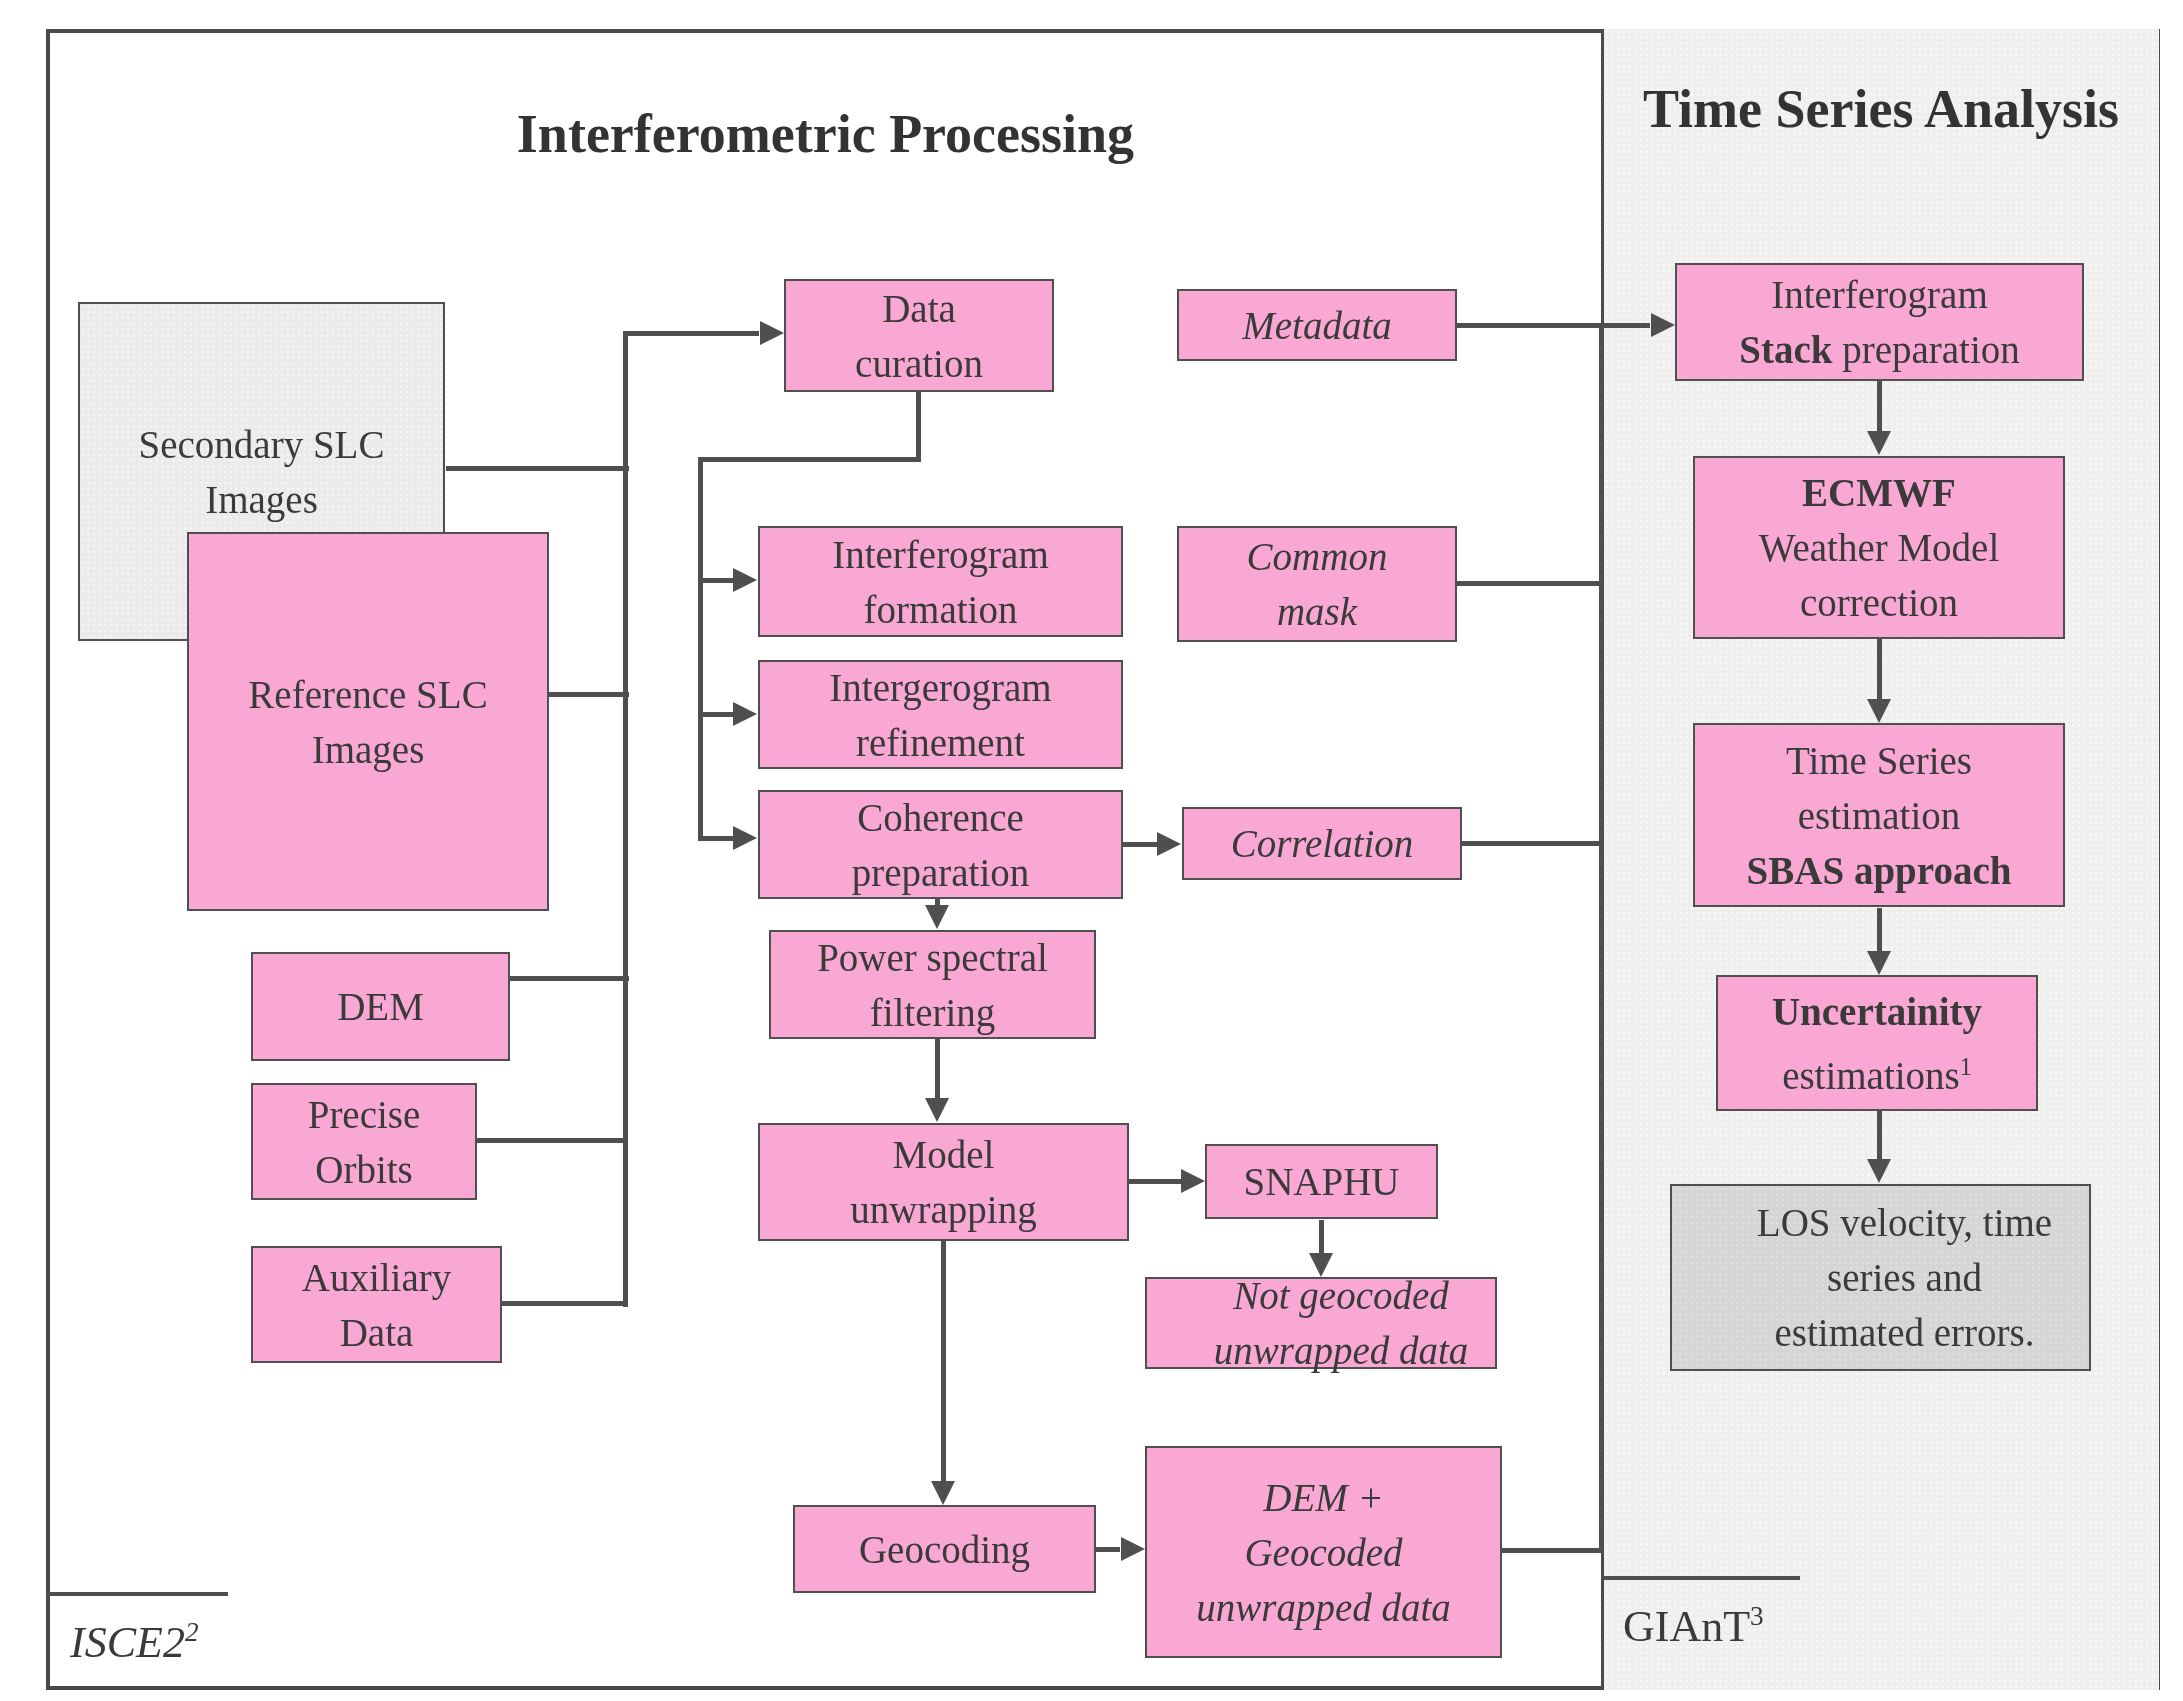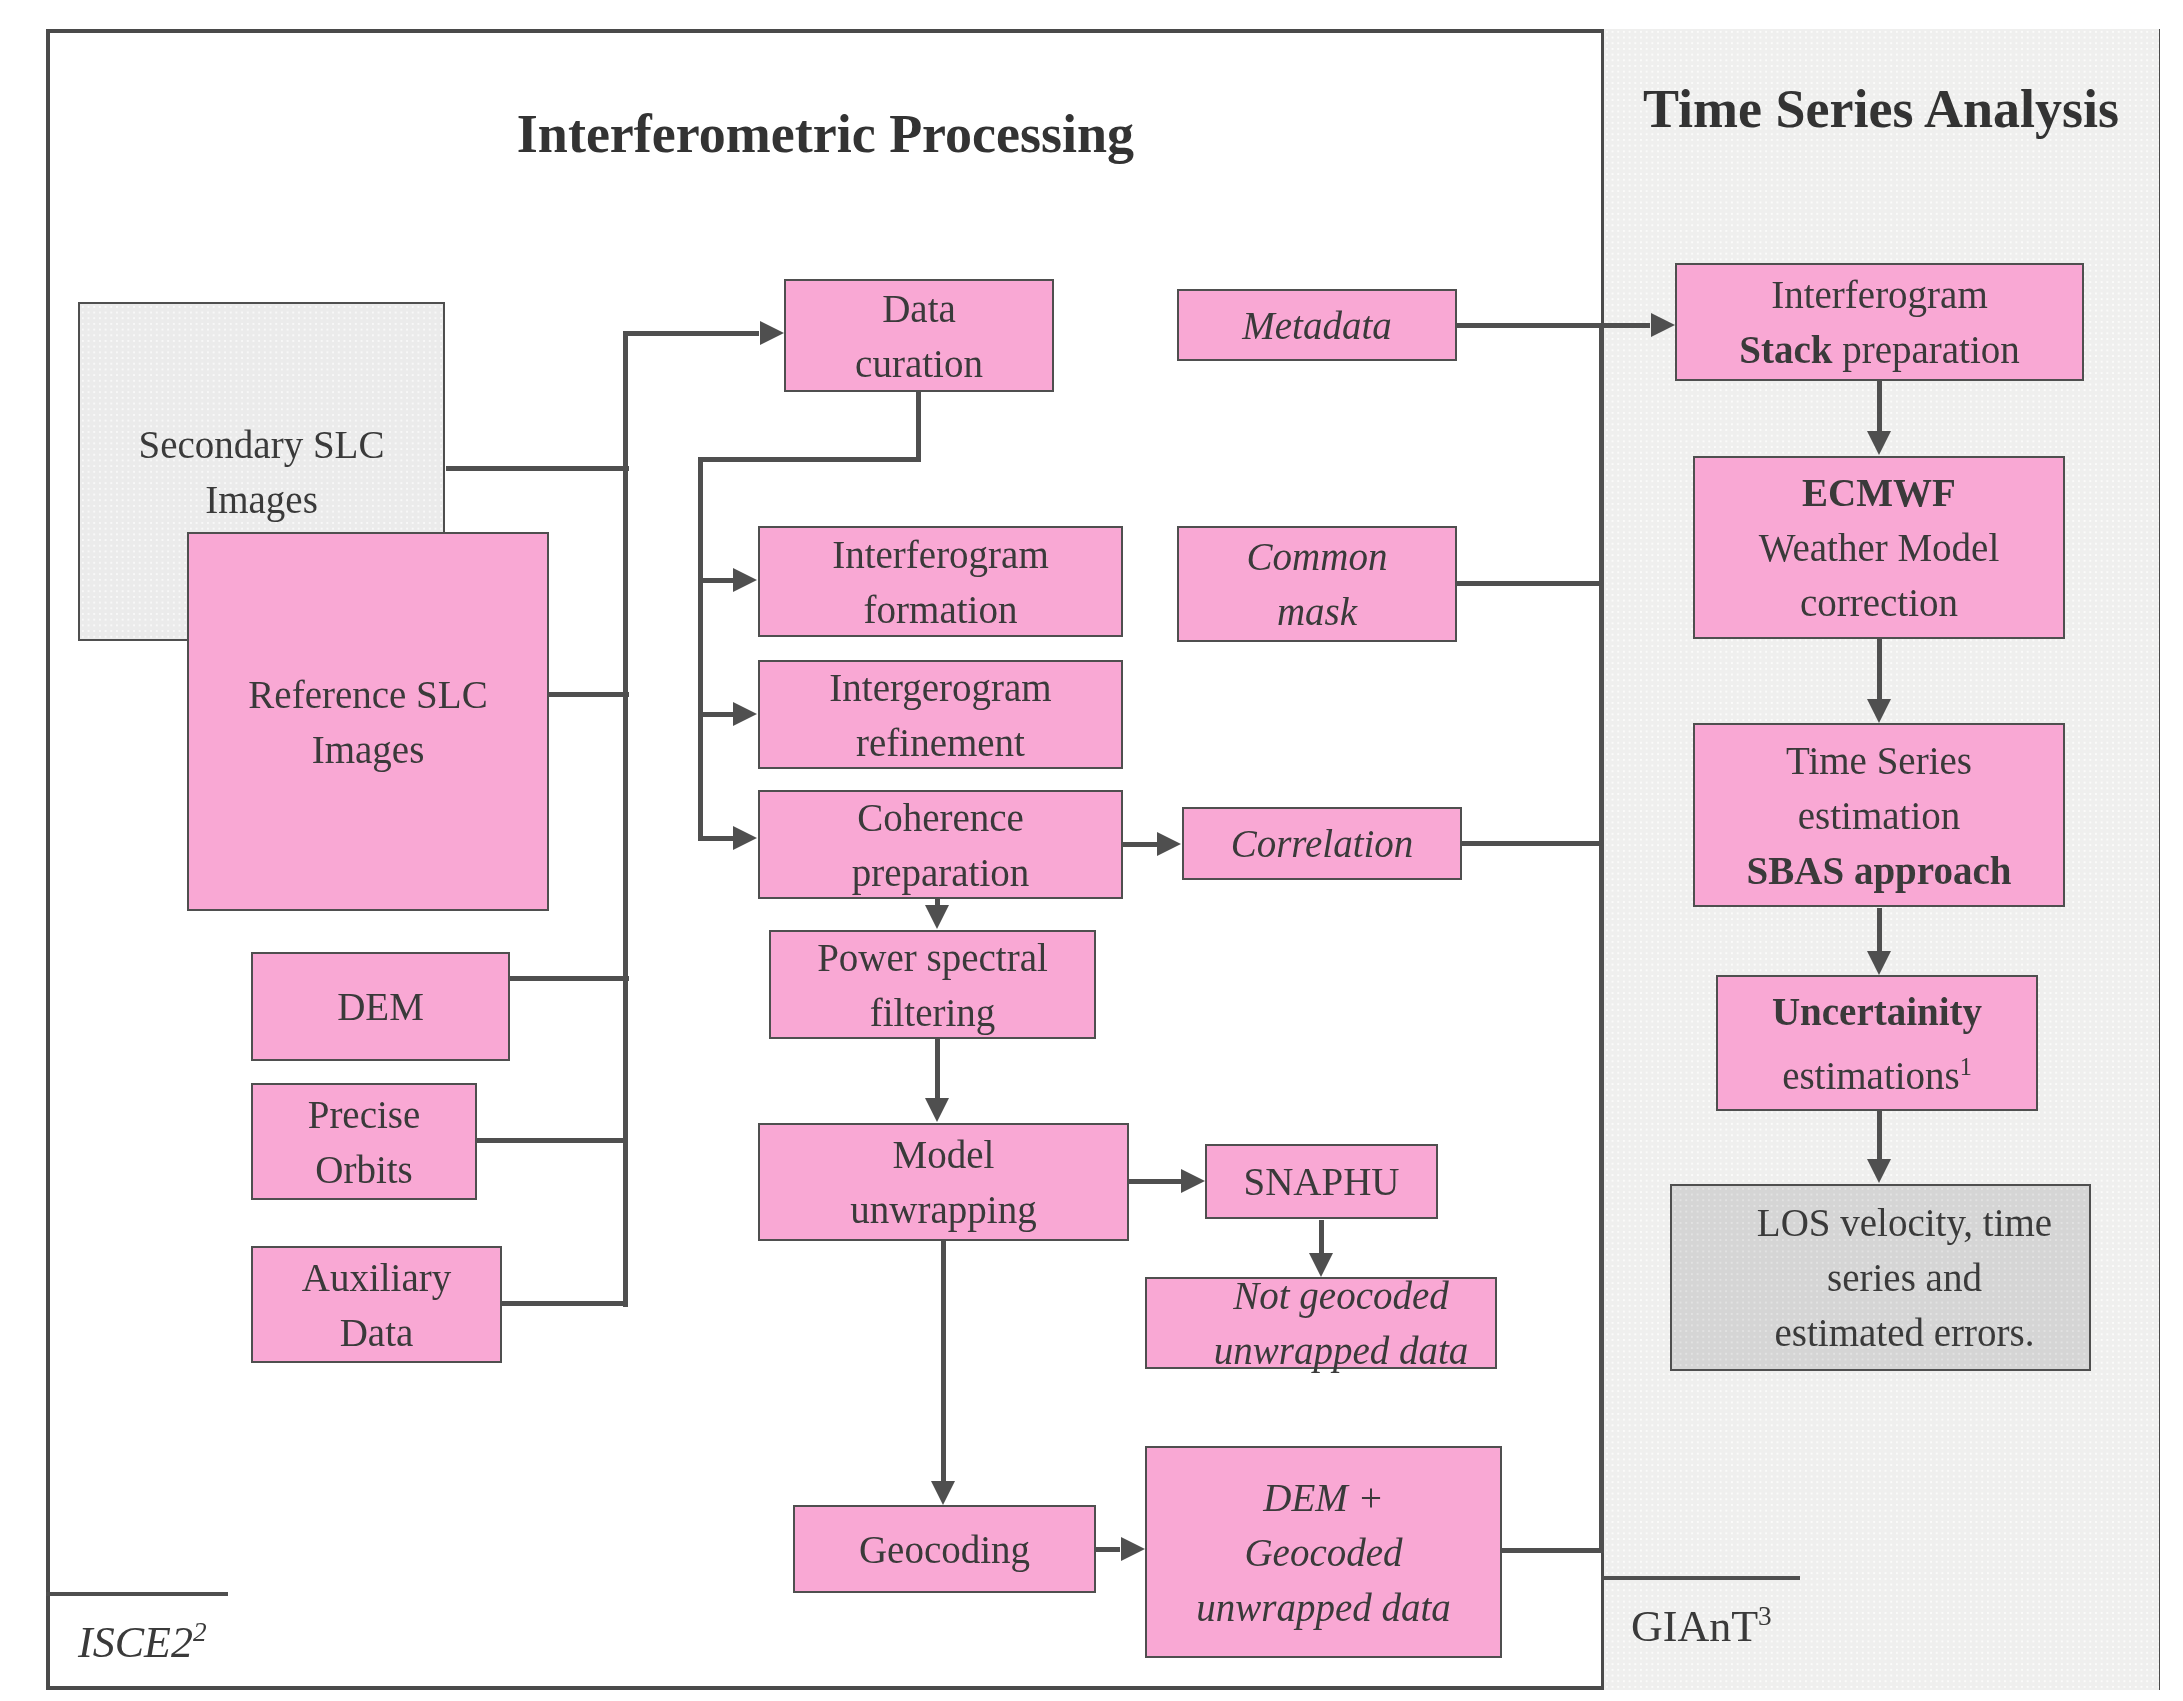--- a/index.html
+++ b/index.html
@@ -41,21 +41,21 @@
   }
   .node.italic{font-style:italic;}
   .hline,.vline{position:absolute;background:#4f4f4f;}
   .arrR{position:absolute;width:0;height:0;
     border-top:12.2px solid transparent;border-bottom:12.2px solid transparent;
     border-left:24.4px solid #4f4f4f;}
   .arrD{position:absolute;width:0;height:0;
     border-left:12.2px solid transparent;border-right:12.2px solid transparent;
     border-top:24.4px solid #4f4f4f;}
   .footer{
-    position:absolute;font-size:44px;line-height:50px;color:#3a3a3a;white-space:nowrap;margin-left:8px;
+    position:absolute;font-size:44px;line-height:50px;color:#3a3a3a;white-space:nowrap;
   }
   .footer.it{font-style:italic;}
   sup{font-size:0.62em;}
   b{font-weight:bold;}
 </style>
 </head>
 <body>
 
 <div class="stage">
 

